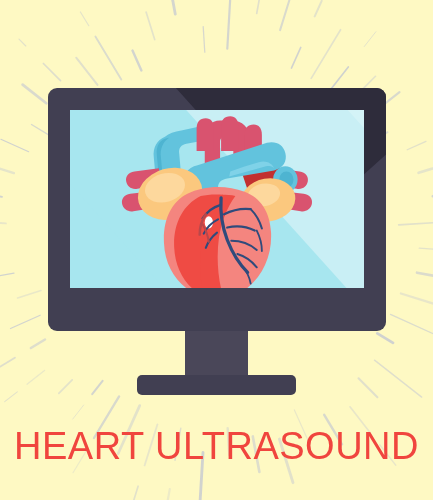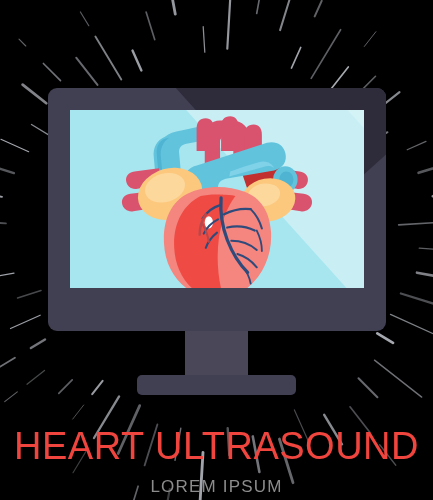--- a/index.html
+++ b/index.html
@@ -1,19 +1,19 @@
 <!DOCTYPE html>
 <html><head>
 <meta charset="utf-8">
 <style>
   html,body{margin:0;padding:0;background:#ffffff;}
   body{width:433px;height:500px;overflow:hidden;
        font-family:"Liberation Sans","DejaVu Sans",sans-serif;}
 
-  #poster{position:relative;width:433px;height:500px;background:#000000;overflow:hidden;}
+  #poster{position:relative;width:433px;height:500px;background:#fef9c3;overflow:hidden;}
 
   
   #rays{position:absolute;left:0;top:0;width:433px;height:500px;pointer-events:none;}
 
   
   .monitor{position:absolute;left:48px;top:88px;width:338px;height:243px;}
   .bezel{position:absolute;inset:0;background:#413F52;border-radius:9px;}
   .bezel-shade{position:absolute;inset:0;border-radius:9px;overflow:hidden;}
   .bezel-shade::before{content:"";position:absolute;left:-40%;top:-120%;
         width:200%;height:240%;background:#2E2C3B;
@@ -201,14 +201,13 @@
           </g>
         </g>
       </svg>
     </div>
   </div>
 
   <div class="neck"></div>
   <div class="base"></div>
 
   <div class="title">HEART ULTRASOUND</div>
-  <div class="subtitle">LOREM IPSUM</div>
 </div>
 
 </body></html>

